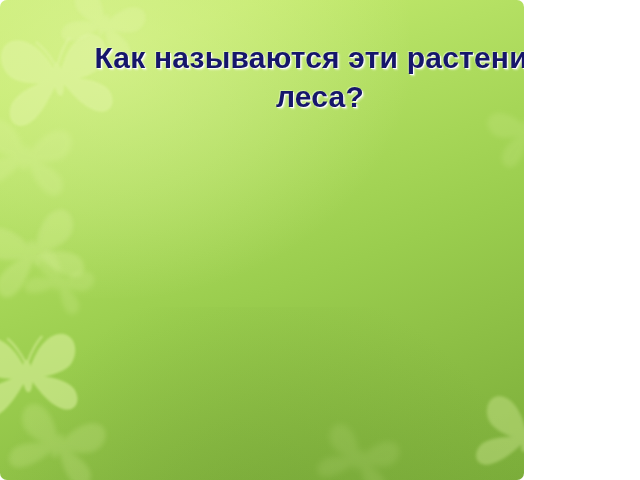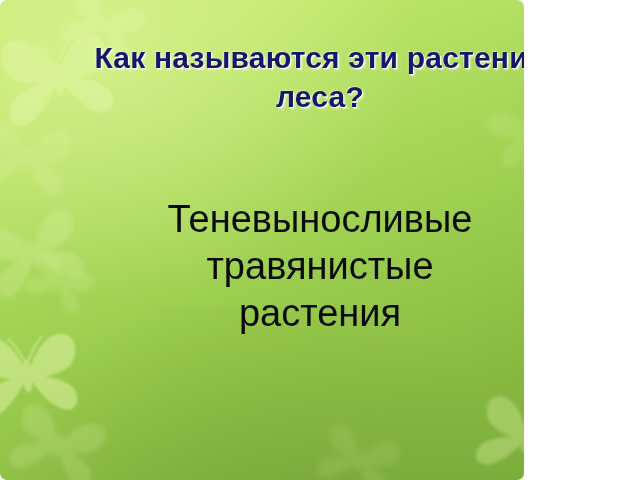--- a/index.html
+++ b/index.html
@@ -291,17 +291,14 @@
         <path d="M50 50 C56 60 65 76 77 81 C88 86 95 76 89 65 C83 56 64 51 52 50 Z"></path>
         <ellipse cx="49.5" cy="50" rx="4" ry="13"></ellipse>
       </svg>
     </div>
 
   </div>
 
   <div class="title">Как называются эти растения
 леса?</div>
 
-  <div class="body-text">Теневыносливые
-травянистые
-растения</div>
 
 </div>
 
 </body></html>

